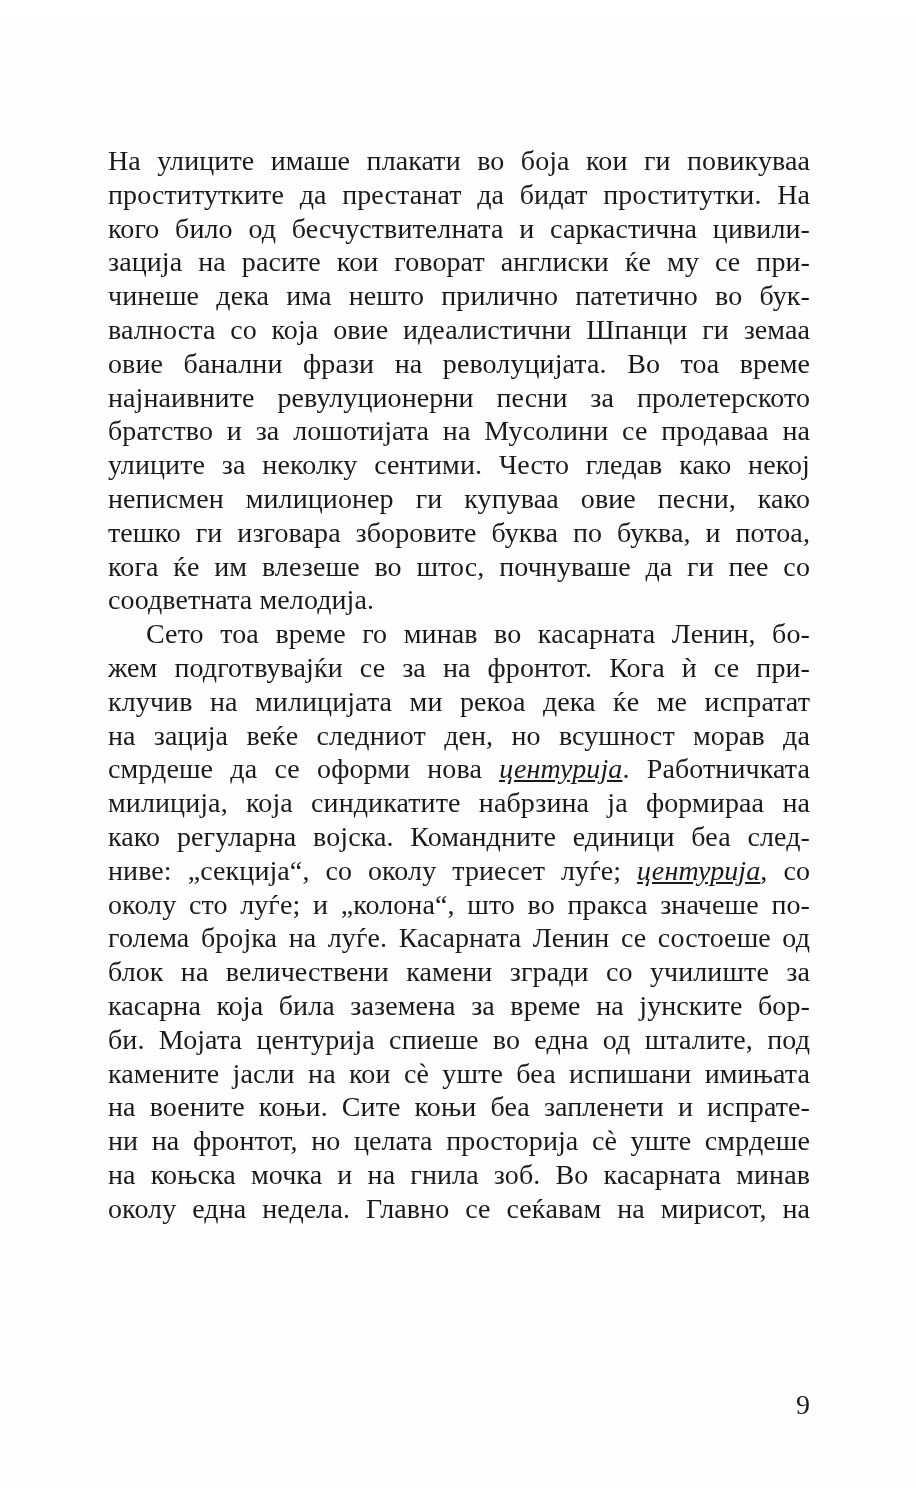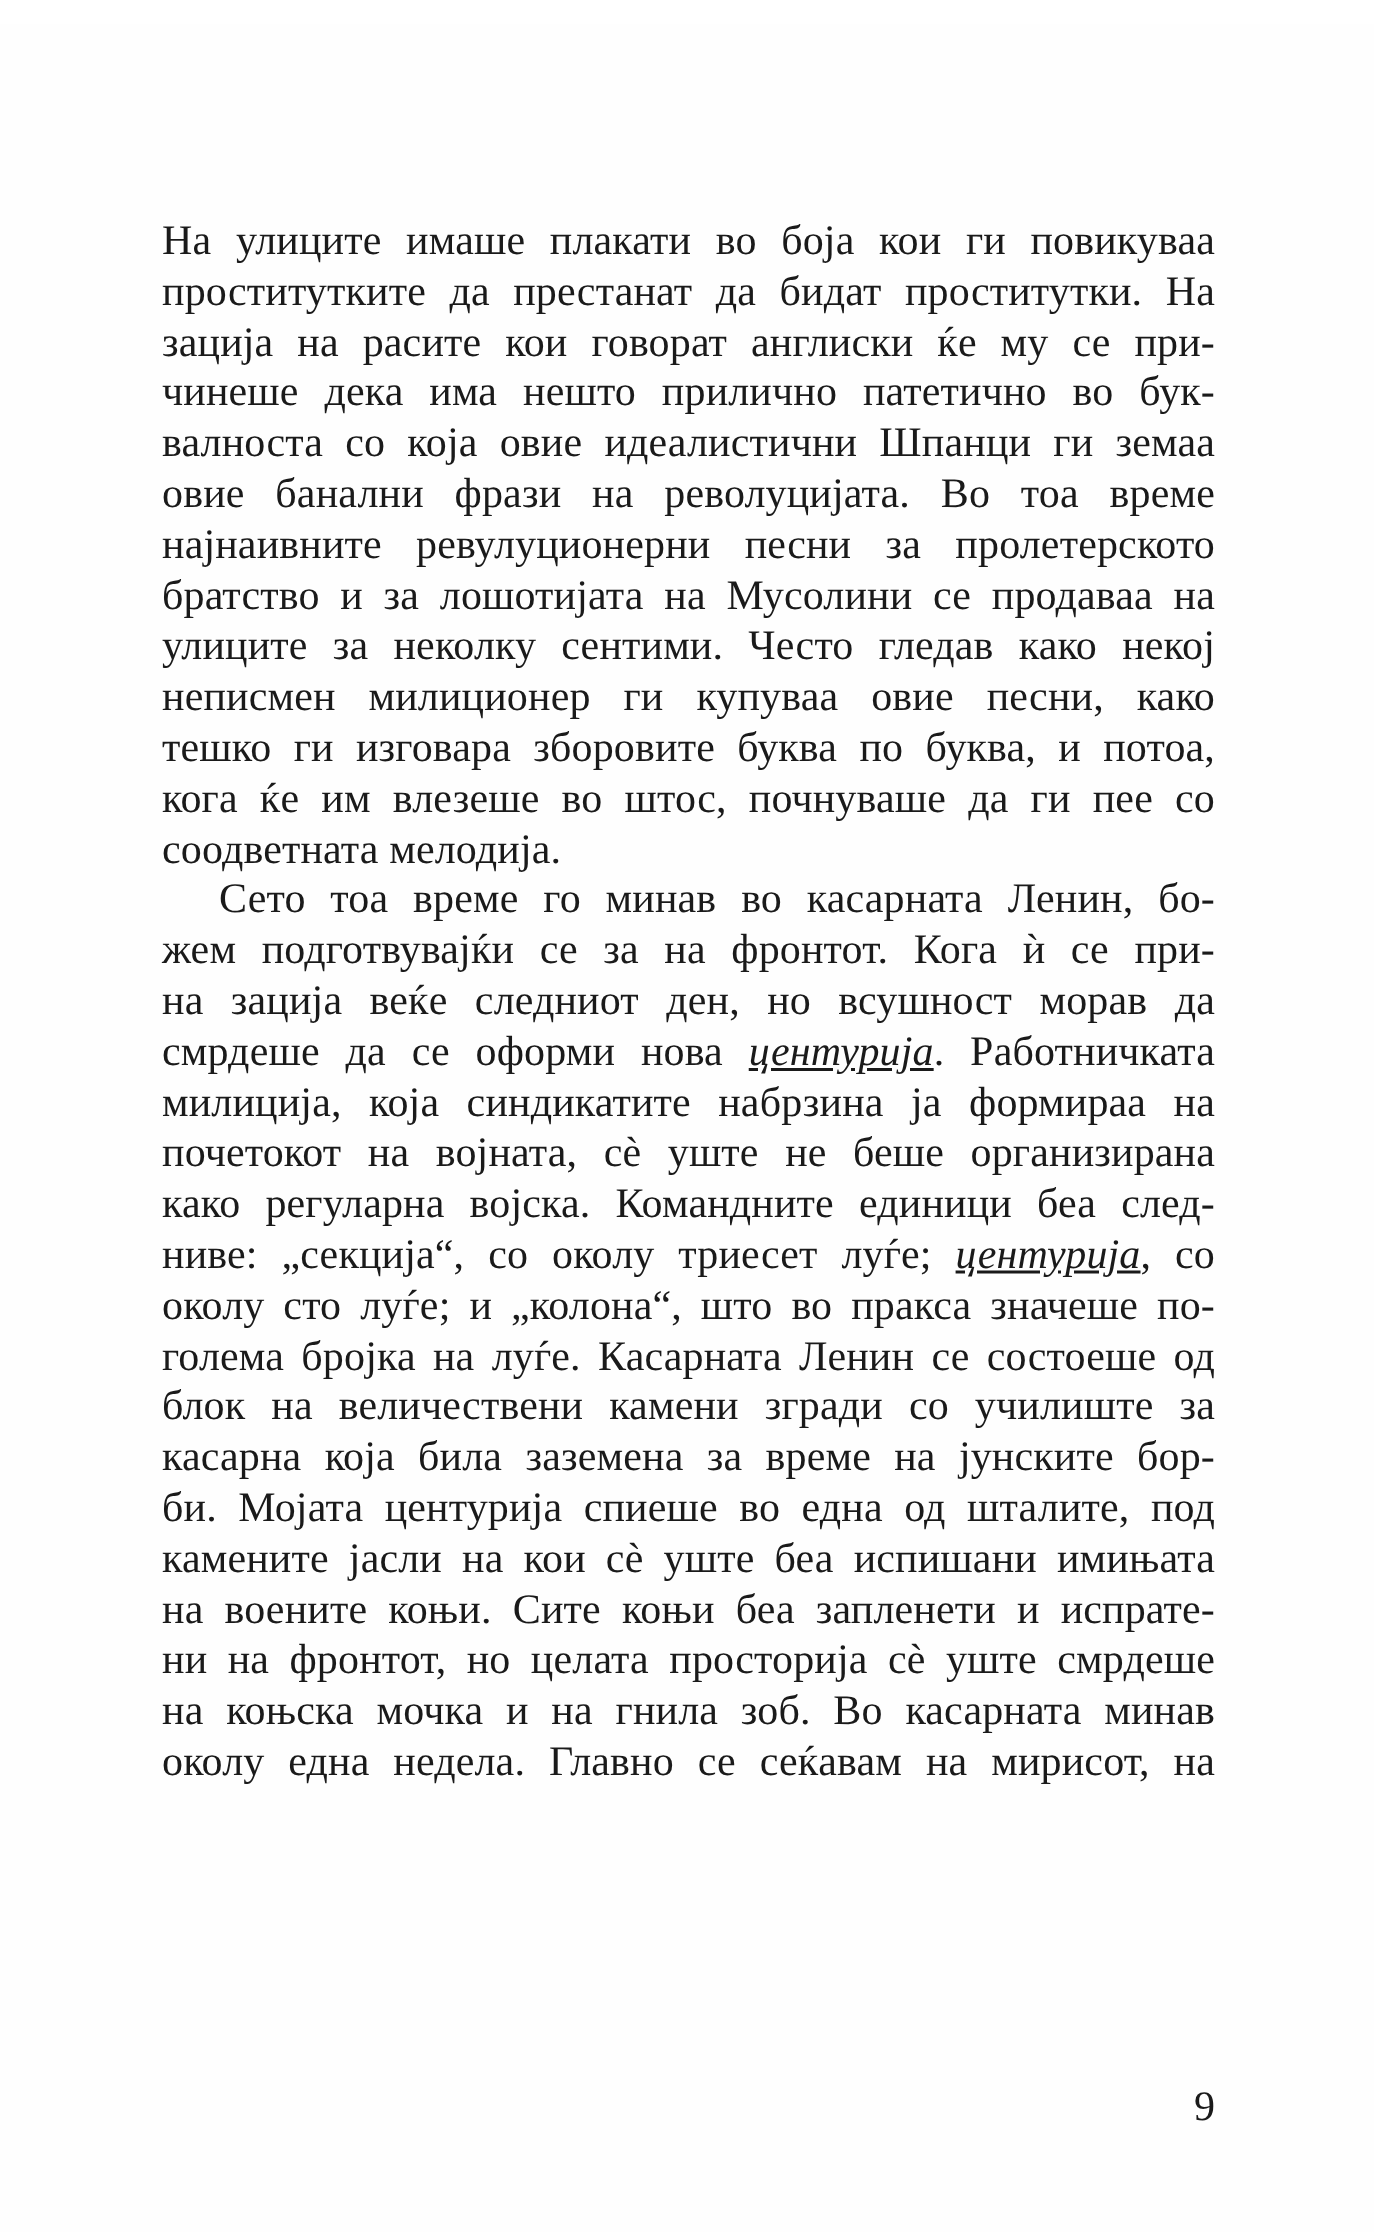--- a/index.html
+++ b/index.html
@@ -52,37 +52,38 @@
     line-height: 33.8px;
   }
 </style>
 </head>
 <body>
 
 <div class="page" style="background: rgb(254, 254, 254);">
   <div class="text-block" id="text-block" style="color: rgb(26, 26, 26);">
       <div class="line"><span>На улиците имаше плакати во боја кои ги повикуваа</span></div>
       <div class="line"><span>проститутките да престанат да бидат проститутки. На</span></div>
+      <div class="line"><span>кого било од бесчуствителната и саркастична цивили-</span></div>
       <div class="line"><span>зација на расите кои говорат англиски ќе му се при-</span></div>
       <div class="line"><span>чинеше дека има нешто прилично патетично во бук-</span></div>
       <div class="line"><span>валноста со која овие идеалистични Шпанци ги земаа</span></div>
       <div class="line"><span>овие банални фрази на револуцијата. Во тоа време</span></div>
       <div class="line"><span>најнаивните ревулуционерни песни за пролетерското</span></div>
       <div class="line"><span>братство и за лошотијата на Мусолини се продаваа на</span></div>
       <div class="line"><span>улиците за неколку сентими. Често гледав како некој</span></div>
       <div class="line"><span>неписмен милиционер ги купуваа овие песни, како</span></div>
       <div class="line"><span>тешко ги изговара зборовите буква по буква, и потоа,</span></div>
       <div class="line"><span>кога ќе им влезеше во штос, почнуваше да ги пее со</span></div>
       <div class="line para-end"><span>соодветната мелодија.</span></div>
       <div class="line indent"><span>Сето тоа време го минав во касарната Ленин, бо-</span></div>
       <div class="line"><span>жем подготвувајќи се за на фронтот. Кога ѝ се при-</span></div>
+      <div class="line"><span>клучив на милицијата ми рекоа дека ќе ме испратат</span></div>
       <div class="line"><span>на зација веќе следниот ден, но всушност морав да</span></div>
       <div class="line"><span>смрдеше да се оформи нова </span><span class="seg-italic">центурија</span><span>. Работничката</span></div>
       <div class="line"><span>милиција, која синдикатите набрзина ја формираа на</span></div>
-      <div class="line"><span>почетокот на војната, сѐ уште не беше организирана</span></div>
       <div class="line"><span>како регуларна војска. Командните единици беа след-</span></div>
       <div class="line"><span>ниве: „секција“, со околу триесет луѓе; </span><span class="seg-italic">центурија</span><span>, со</span></div>
       <div class="line"><span>околу сто луѓе; и „колона“, што во пракса значеше по-</span></div>
       <div class="line"><span>голема бројка на луѓе. Касарната Ленин се состоеше од</span></div>
       <div class="line"><span>блок на величествени камени згради со училиште за</span></div>
       <div class="line"><span>касарна која била заземена за време на јунските бор-</span></div>
       <div class="line"><span>би. Мојата центурија спиеше во една од шталите, под</span></div>
       <div class="line"><span>камените јасли на кои сѐ уште беа испишани имињата</span></div>
       <div class="line"><span>на воените коњи. Сите коњи беа запленети и испрате-</span></div>
       <div class="line"><span>ни на фронтот, но целата просторија сѐ уште смрдеше</span></div>

